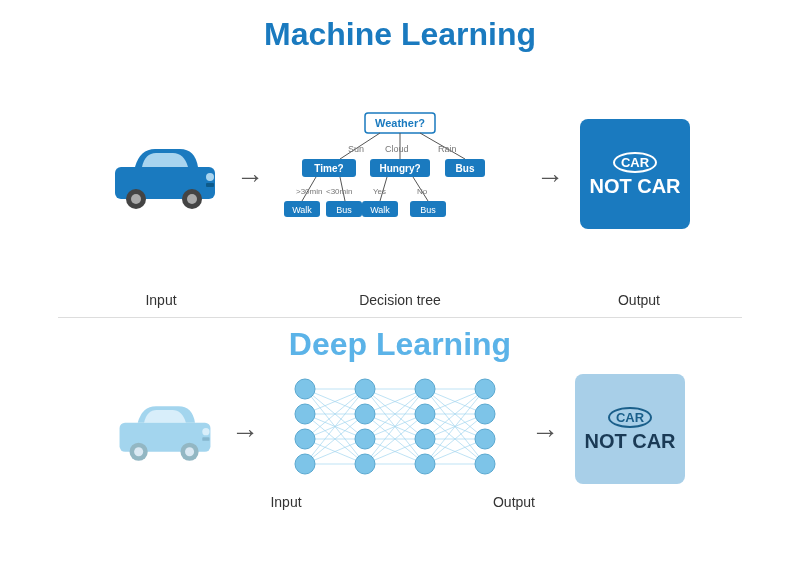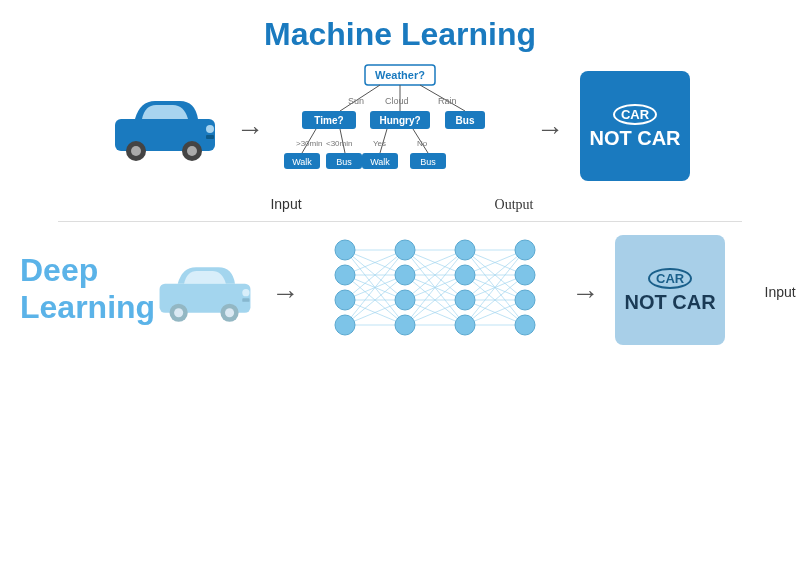--- a/index.html
+++ b/index.html
@@ -168,25 +168,26 @@
       width: 240px;
       height: 120px;
     }
 
     
     .top-section {
       display: flex;
       flex-direction: column;
       align-items: center;
       width: 100%;
+      gap: 48px;
     }
 
     .bottom-section {
       display: flex;
-      flex-direction: row;
+      flex-direction: column;
       align-items: center;
       width: 100%;
     }
 
     .row-labels {
       display: flex;
       align-items: center;
       justify-content: center;
       width: 100%;
       gap: 10px;
@@ -199,21 +200,20 @@
     .input-label-wide {
       width: 110px;
     }
 
     .tree-label-wide {
       width: 240px;
     }
 
     .output-label-wide {
       width: 110px;
-      font-family: Liberation Serif, serif;
     }
 
     .arrow-spacer {
       width: 44px;
     }
   </style>
 </head>
 <body>
 
 <div class="page-container">
@@ -301,20 +301,23 @@
           <span class="notcar-label">NOT CAR</span>
         </div>
       </div>
     </div>
 
     <div class="row-labels">
       <div class="label-item input-label-wide">
         <span class="label-below">Input</span>
       </div>
       <div class="arrow-spacer"></div>
+      <div class="label-item tree-label-wide">
+        <span class="label-below">Decision tree</span>
+      </div>
       <div class="arrow-spacer"></div>
       <div class="label-item output-label-wide">
         <span class="label-below">Output</span>
       </div>
     </div>
   </div>
 
   <div class="divider"></div>
 
   <div class="bottom-section">

